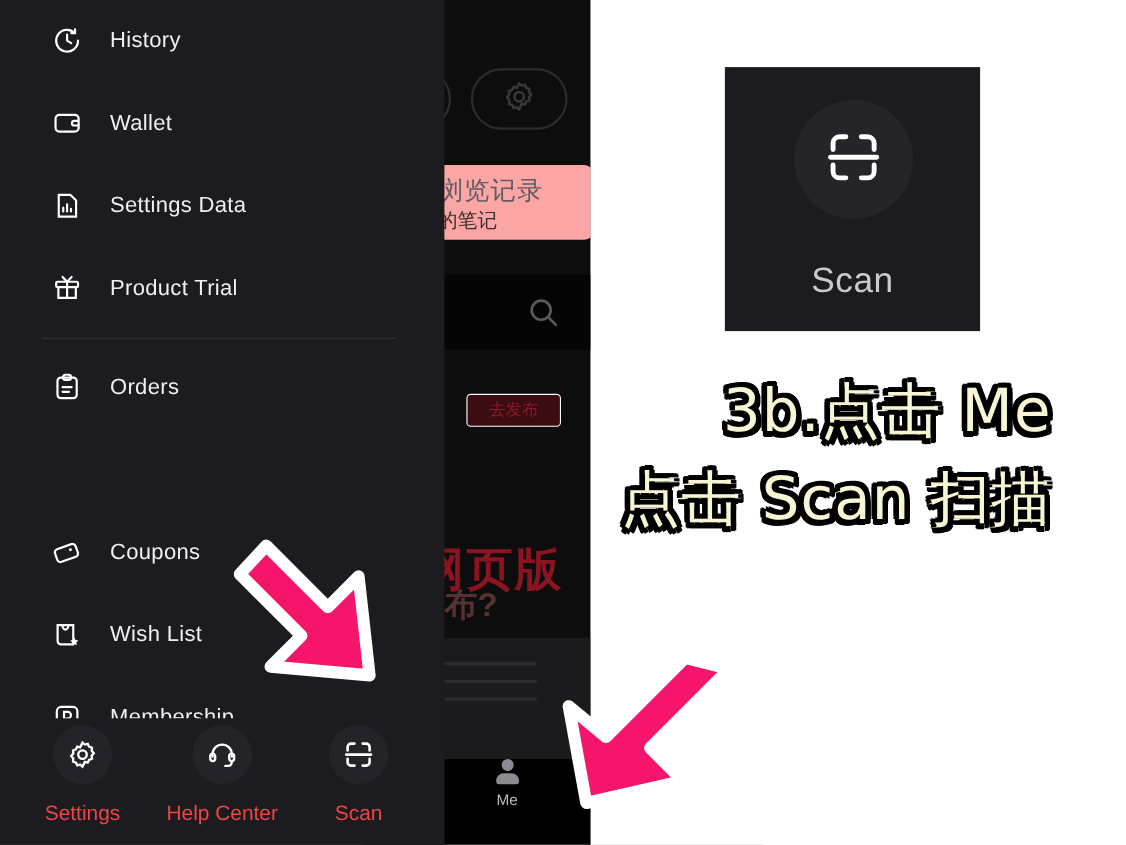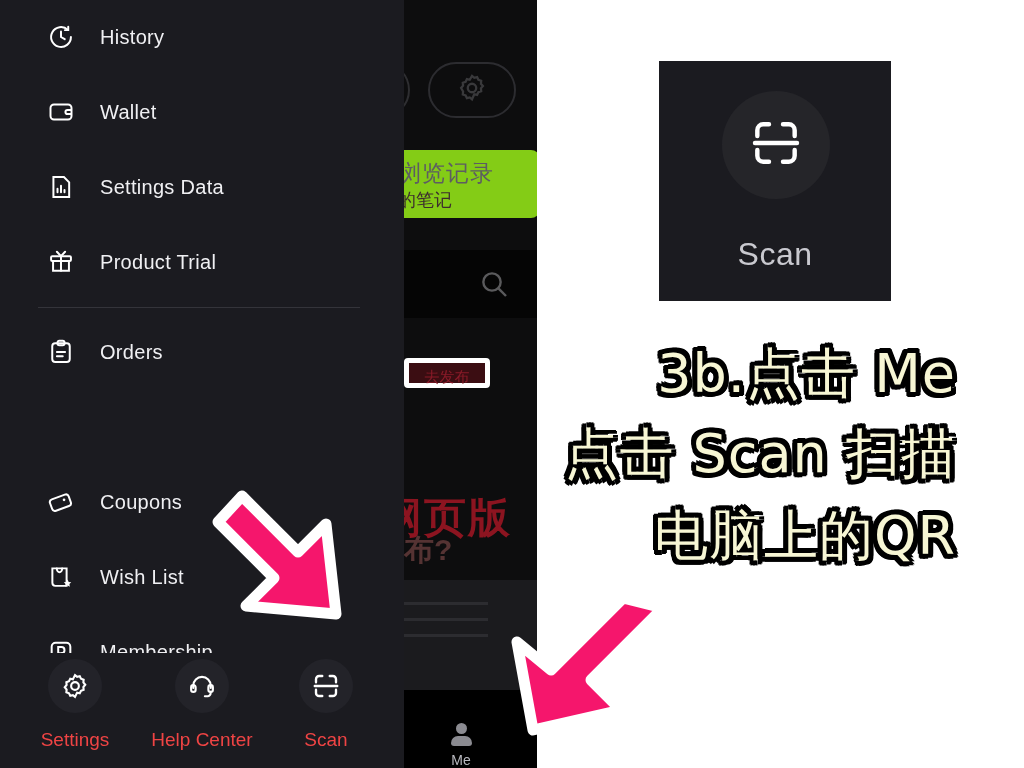--- a/index.html
+++ b/index.html
@@ -26,33 +26,33 @@
     overflow:hidden;
   }
   .bg-gearbtn {
     position:absolute; left:98px; top:0; width:88px; height:56px;
     border:2px solid #2c2c30; border-radius:28px;
     display:flex; align-items:center; justify-content:center;
   }
   .bg-gearbtn svg { opacity:.34; }
   .bg-card {
     position:absolute; left:380px; top:150px; width:160px; height:68px;
-    background:#84cc16; border-radius:9px;
+    background:#fca5a5; border-radius:9px;
   }
   .bg-card .t1 { position:absolute; left:18px; top:8px; color:#5d5d62; font-size:23px; letter-spacing:1px;}
   .bg-card .t2 { position:absolute; left:18px; top:38px; color:#3d2e2e; font-size:18px; }
   .bg-searchrow {
     position:absolute; left:330px; top:250px; width:210px; height:68px;
     background:#050505;
   }
   .bg-searchrow .s-txt { position:absolute; left:52px; top:18px; color:#3f3f44; font-size:26px;}
   .bg-searchrow .s-ico { position:absolute; left:148px; top:18px; opacity:.42; }
   .bg-publish {
-    position:absolute; left:404px; top:358px; width:86px; height:30px;
-    border:5px solid #ffffff; background:#3b0d12; border-radius:4px;
+    position:absolute; left:424px; top:358px; width:86px; height:30px;
+    border:1px solid #ffffff; background:#3b0d12; border-radius:4px;
     color:#8a1a28; font-size:15px; text-align:center; line-height:28px;
   }
   .bg-redbig {
     position:absolute; left:380px; top:490px;
     color:#8c1420; font-size:42px; font-weight:bold; letter-spacing:2px;
     white-space:nowrap;
   }
   .bg-redsub {
     position:absolute; left:374px; top:530px;
     color:#533; font-size:30px; font-weight:bold; white-space:nowrap;
@@ -69,21 +69,21 @@
   
   .bg-nav {
     position:absolute; left:330px; top:690px; width:207px; height:78px;
     background:#000;
   }
   .bg-nav .nav-s {
     position:absolute; left:32px; top:42px; color:#66666b; font-size:15px;
   }
   .bg-nav .nav-me {
     position:absolute; left:100px; top:0; width:62px; height:78px;
-    display:flex; flex-direction:column; align-items:center; justify-content:flex-end;
+    display:flex; flex-direction:column; align-items:center; justify-content:flex-start;
   }
   .bg-nav .nav-me .pic { width:22px; height:22px; position:relative; margin-bottom:7px;}
   .bg-nav .nav-me .pic .head {
     position:absolute; left:6px; top:0; width:11px; height:11px;
     border-radius:50%; background:#8b8b91;
   }
   .bg-nav .nav-me .pic .body {
     position:absolute; left:1px; top:13px; width:21px; height:10px;
     border-radius:7px 7px 3px 3px; background:#8b8b91;
   }
@@ -374,14 +374,13 @@
 
 <div class="arrow" id="arrow-me-tab">
   <svg width="200" height="172" viewBox="0 0 200 172">
     <polygon points="168,12 96,84 126,114 38,134 22,46 56,74 128,2" fill="#f5166c" stroke="#ffffff" stroke-width="11" stroke-linejoin="round"></polygon>
   </svg>
 </div>
 
 <div id="caption">
   <div class="cap-line" id="cap-1">3b.点击 Me</div>
   <div class="cap-line" id="cap-2">点击 Scan 扫描</div>
-  <div class="cap-line" id="cap-3">电脑上的QR</div>
 </div>
 
 </body></html>

